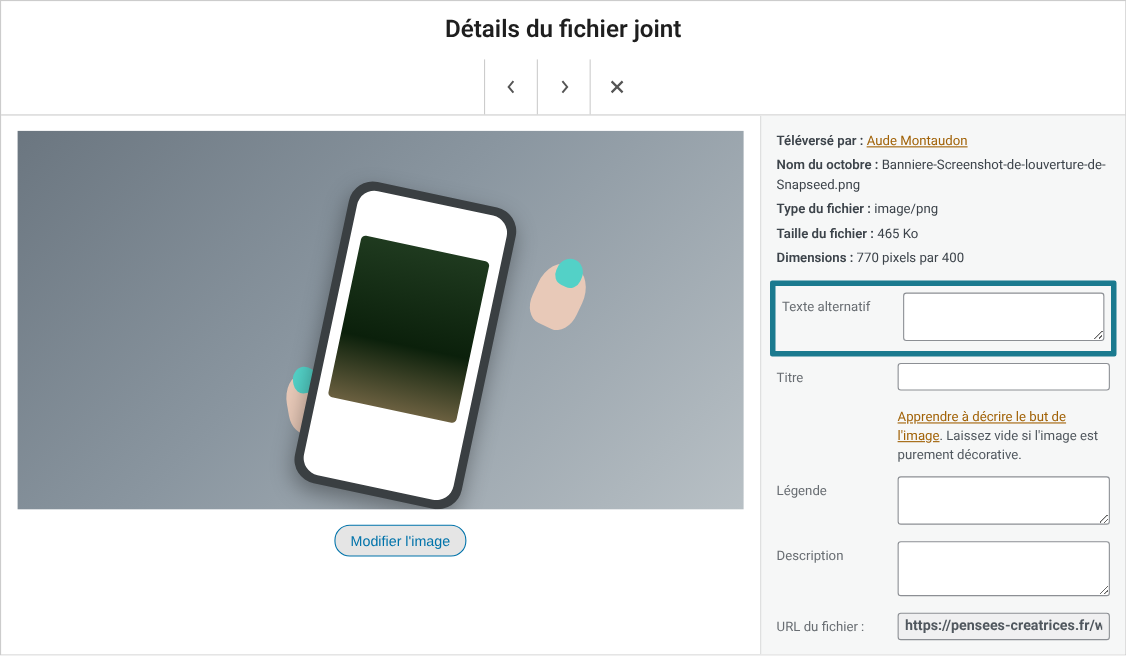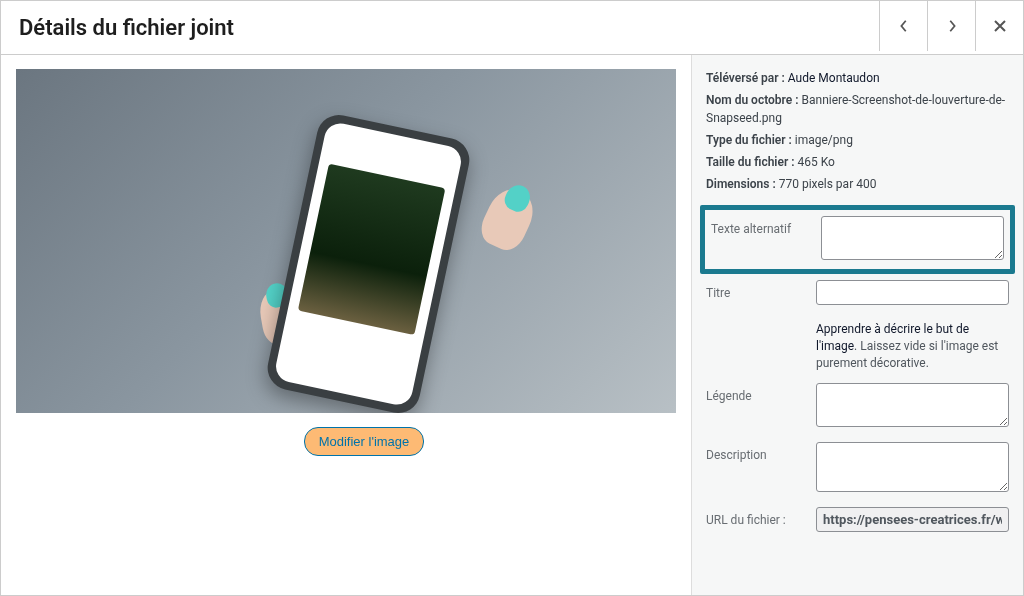--- a/index.html
+++ b/index.html
@@ -16,20 +16,21 @@
     display: flex;
     flex-direction: column;
     height: 100%;
     border: 1px solid #ccc;
   }
   .modal-header {
     display: flex;
     align-items: center;
     justify-content: space-between;
     border-bottom: 1px solid #ccc;
+    flex-direction: column;
   }
   .modal-title {
     font-size: 22px;
     font-weight: 600;
     padding: 14px 18px;
   }
   .header-buttons {
     display: flex;
     align-items: stretch;
     height: 100%;
@@ -94,40 +95,40 @@
     background: linear-gradient(#1f3a1f, #0b200b 60%, #6b6040);
     border-radius: 4px;
   }
   .hand-nail-1 { position:absolute; left:245px; top:220px; width:40px; height:55px; background:#e8c9b8; border-radius:45% 45% 35% 35%; transform:rotate(-10deg);}
   .hand-nail-1::after{content:"";position:absolute;top:-6px;left:9px;width:22px;height:24px;background:#53d1c7;border-radius:50% 50% 40% 40%;}
   .hand-nail-2 { position:absolute; left:470px; top:120px; width:44px; height:60px; background:#e8c9b8; border-radius:45% 45% 35% 35%; transform:rotate(25deg);}
   .hand-nail-2::after{content:"";position:absolute;top:-6px;left:10px;width:24px;height:26px;background:#53d1c7;border-radius:50% 50% 40% 40%;}
   .edit-btn {
     margin-top: 14px;
     border: 1px solid #0073aa;
-    background: #fdba74;
+    background: #e5e5e5;
     color: #0073aa;
     padding: 6px 14px;
     font-size: 13px;
     border-radius: 14px;
     cursor: pointer;
     margin-left: 36px;
   }
   .details-pane {
     width: 332px;
     border-left: 1px solid #ddd;
     background: #f6f7f7;
     padding: 14px 14px 0 14px;
     overflow-y: auto;
     font-size: 12px;
     color: #3c434a;
   }
   .meta-line { margin-bottom: 4px; line-height: 1.5; }
   .meta-label { font-weight: 600; }
-  .meta-link { color: #0f172a; cursor:pointer; }
+  .meta-link { color: #a16207; text-decoration: underline; cursor:pointer; }
   .form-area { margin-top: 18px; }
   .field-row {
     display: flex;
     margin-bottom: 12px;
     align-items: flex-start;
   }
   .field-label {
     width: 110px;
     text-align: left;
     padding-right: 10px;

